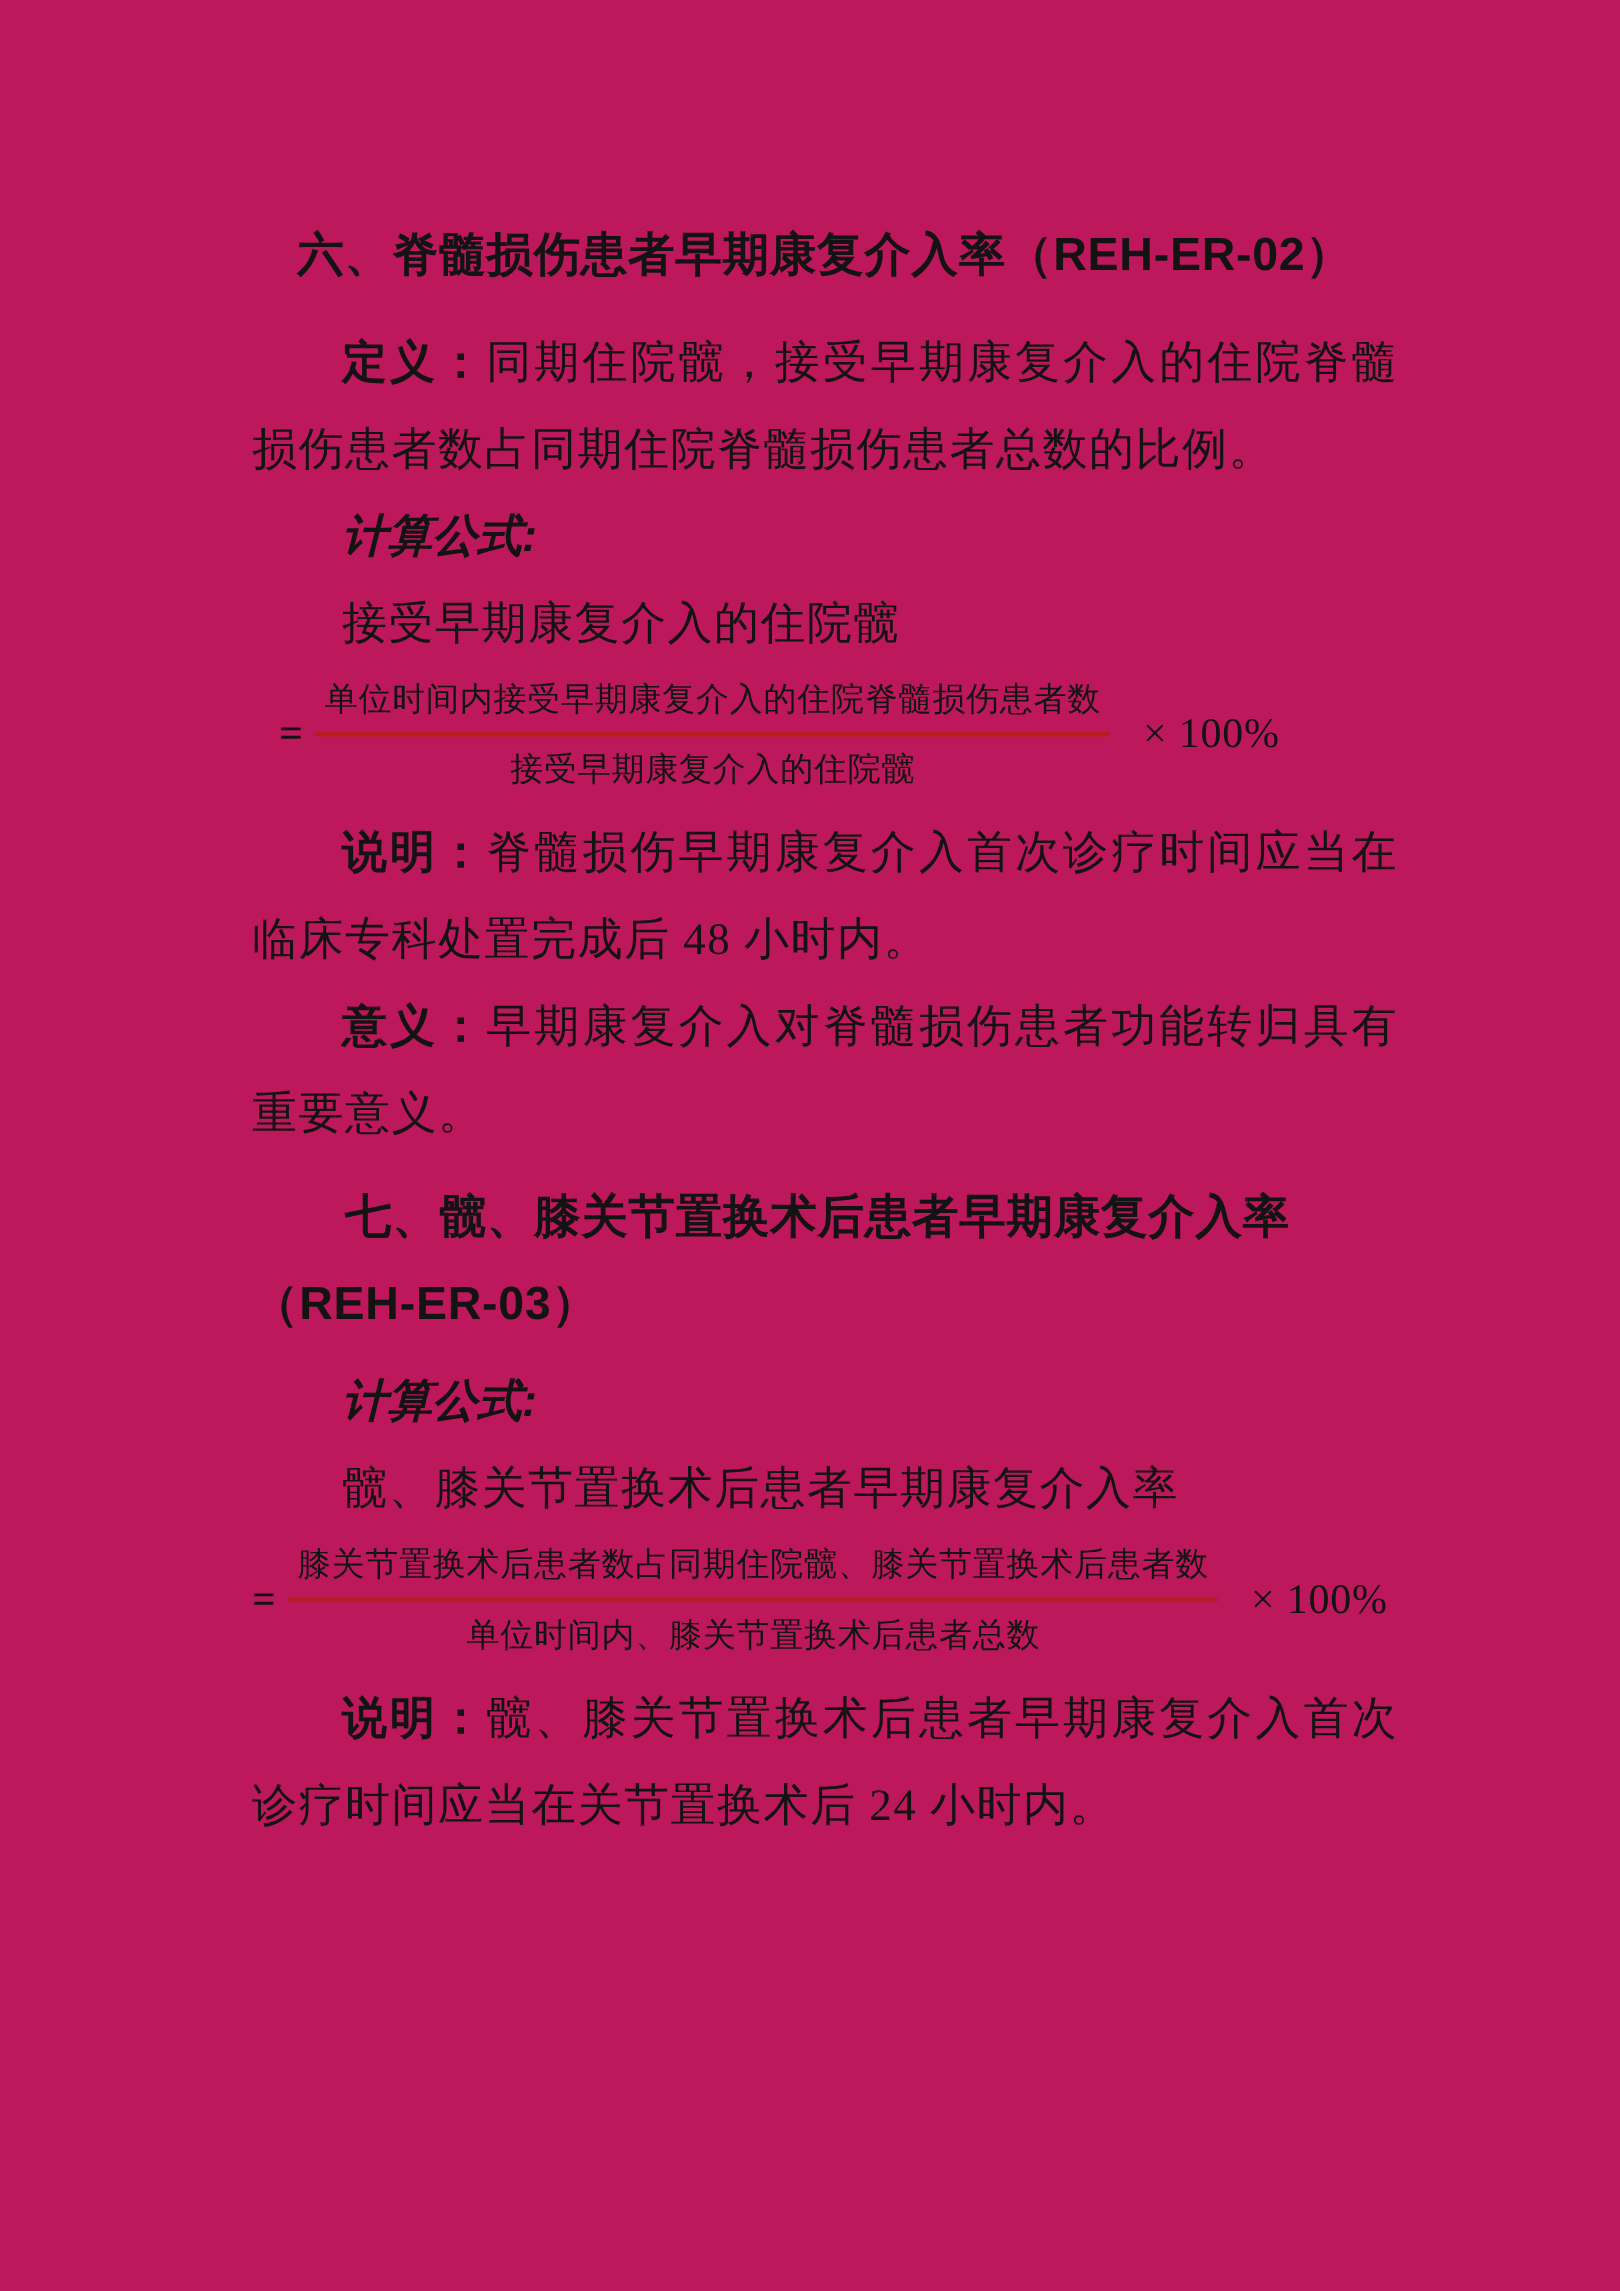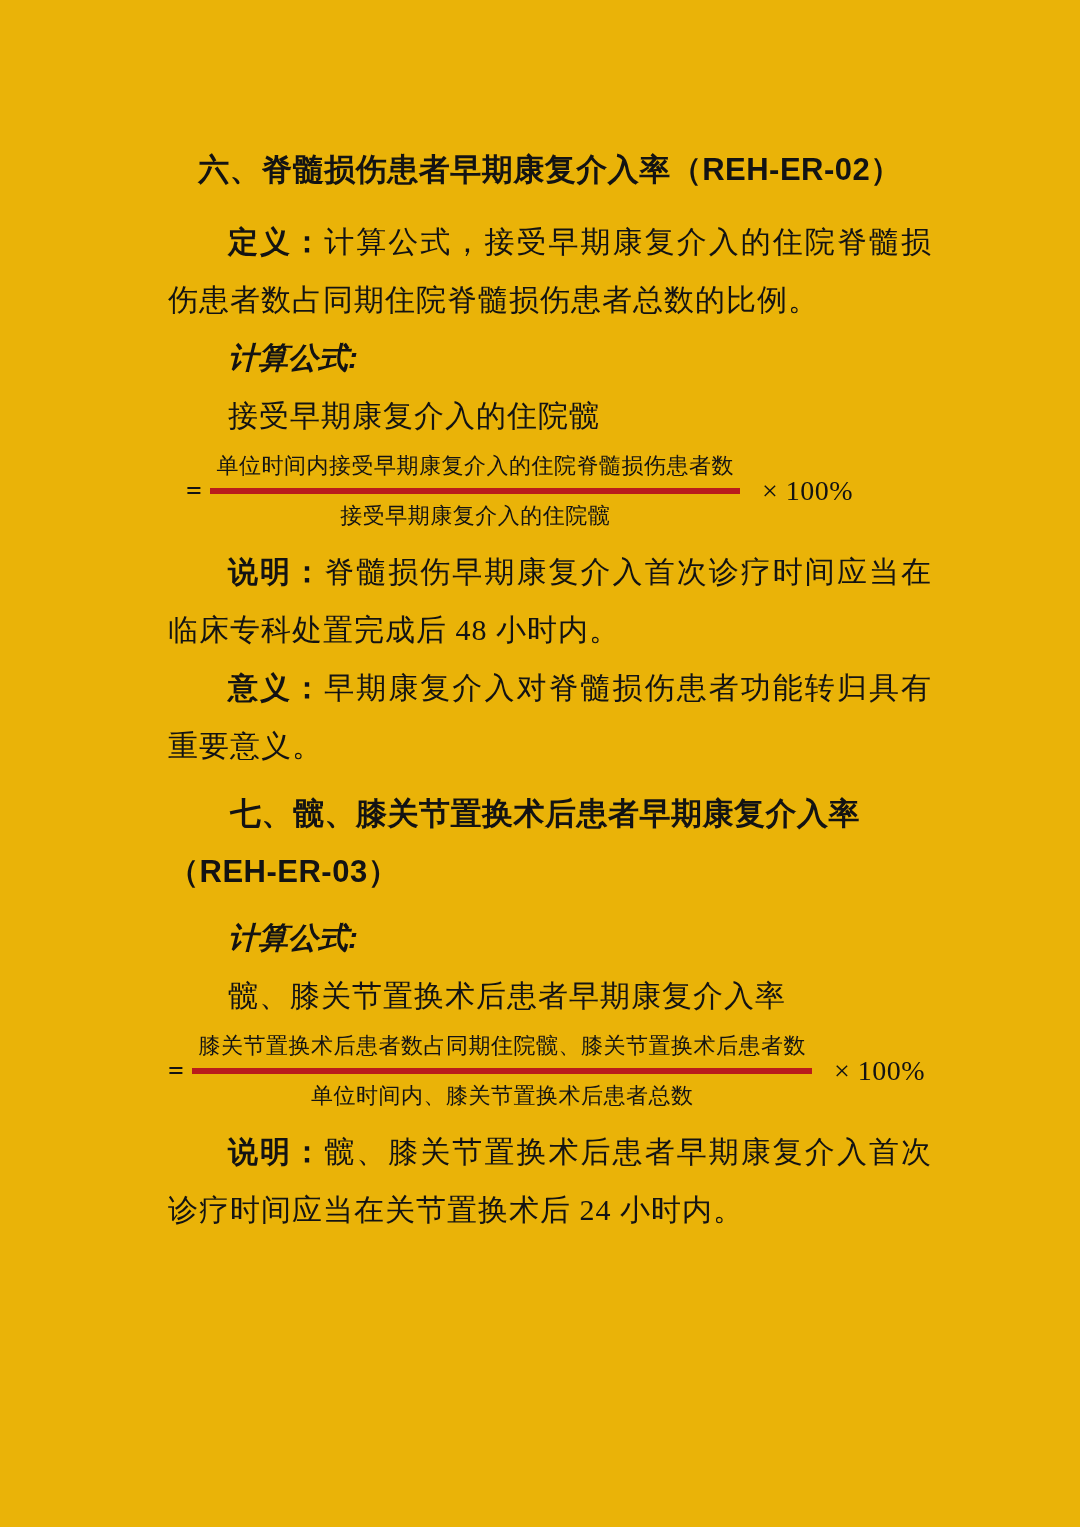--- a/index.html
+++ b/index.html
@@ -1,21 +1,21 @@
 <!DOCTYPE html>
 <html><head>
 <meta charset="utf-8">
 <style>
   html, body { margin: 0; padding: 0; background: #ffffff; }
   .page {
     position: relative;
     box-sizing: border-box;
     width: 1080px;
     height: 1527px;
-    background: #eab308;
+    background: #be185d;
     color: #131313;
     padding: 141px 148px 0 168px;
     font-family: "Liberation Serif", serif;
     font-size: 30px;
     overflow: hidden;
   }
   .h-title {
     font-family: "Liberation Sans", sans-serif;
     font-weight: 700;
     font-size: 31px;
@@ -71,21 +71,21 @@
   }
   .frac {
     display: inline-flex;
     flex-direction: column;
     align-items: center;
     text-align: center;
   }
   .frac .num {
     font-size: 22px;
     padding: 0 6px 7px 6px;
-    border-bottom: 6px solid #b91c1c;
+    border-bottom: 3px solid #b91c1c;
     white-space: nowrap;
   }
   .frac .den {
     font-size: 22px;
     padding-top: 7px;
     white-space: nowrap;
   }
   .formula .mult {
     font-size: 28px;
     margin-left: 22px;
@@ -93,21 +93,21 @@
   }
 </style>
 </head>
 <body>
 
 <div class="page">
 
   <h1 class="h-title">六、脊髓损伤患者早期康复介入率（REH-ER-02）</h1>
 
   <p class="para">
-    <span class="label">定义：</span><span>计算公式，接受早期康复介入的住院脊髓损伤患者数占同期住院脊髓损伤患者总数的比例。</span>
+    <span class="label">定义：</span><span>同期住院髋，接受早期康复介入的住院脊髓损伤患者数占同期住院脊髓损伤患者总数的比例。</span>
   </p>
 
   <p class="formula-heading">计算公式:</p>
 
   <p class="para no-justify">接受早期康复介入的住院髋</p>
 
   <div class="formula f1">
     <span class="eq">=</span>
     <span class="frac">
       <span class="num">单位时间内接受早期康复介入的住院脊髓损伤患者数</span>

